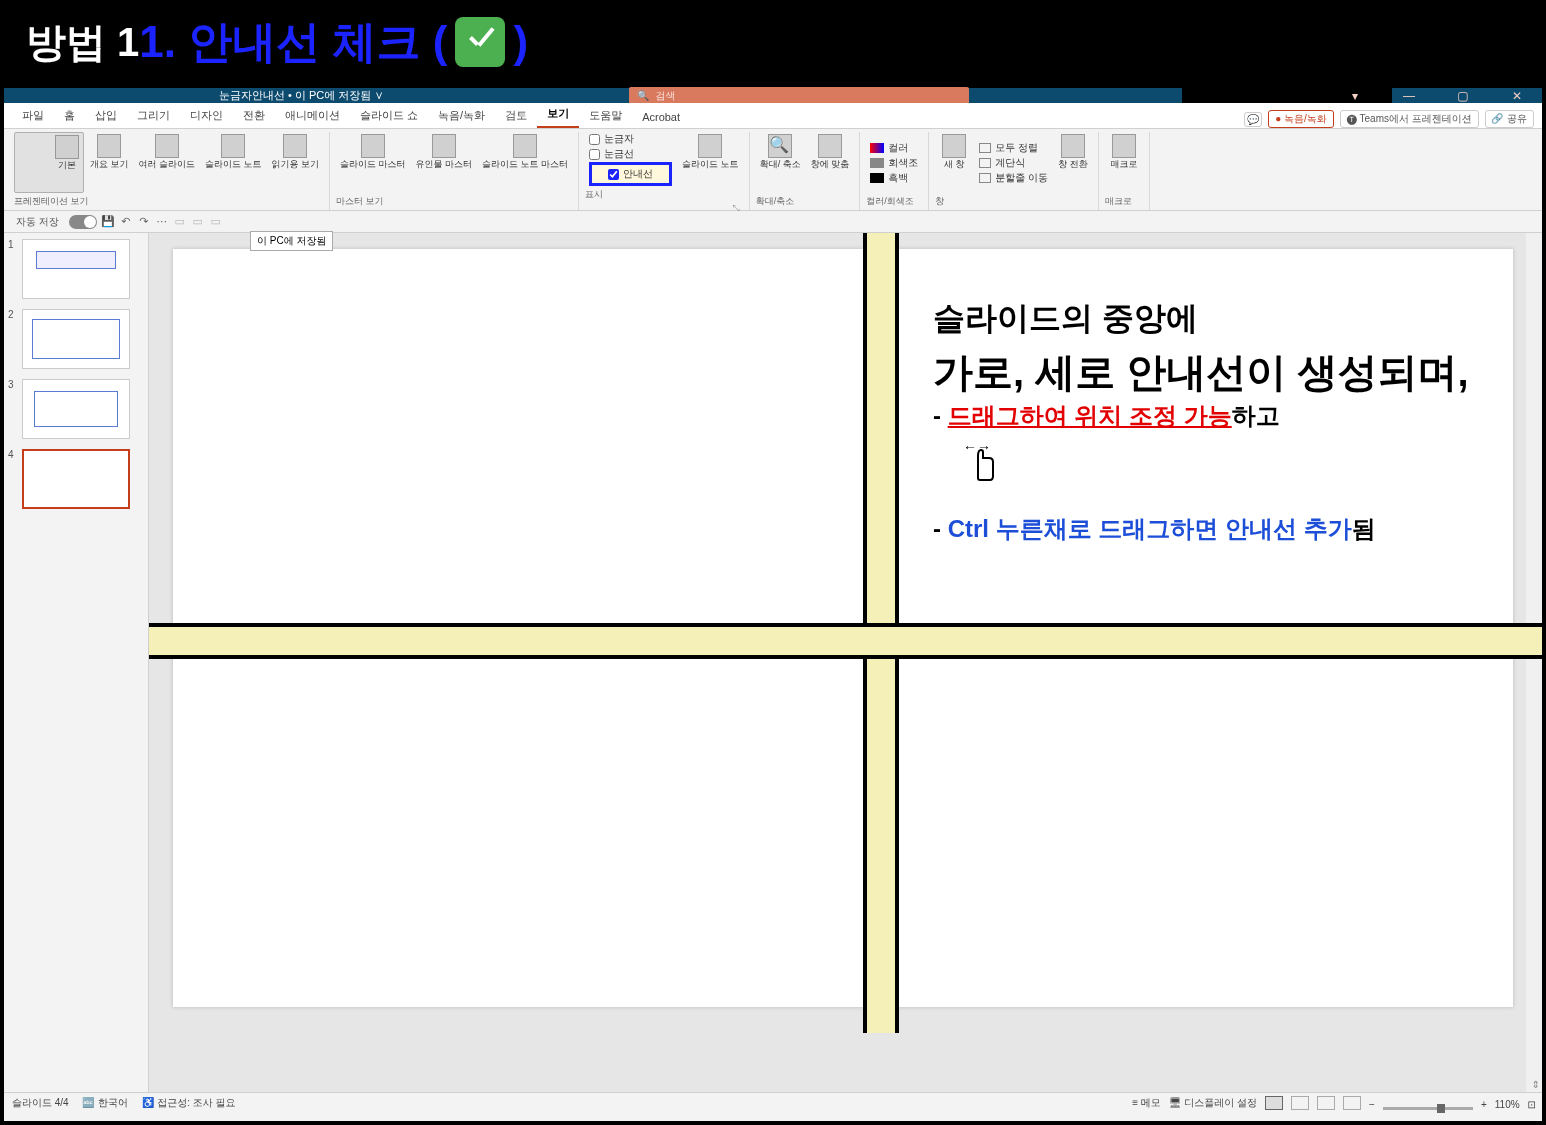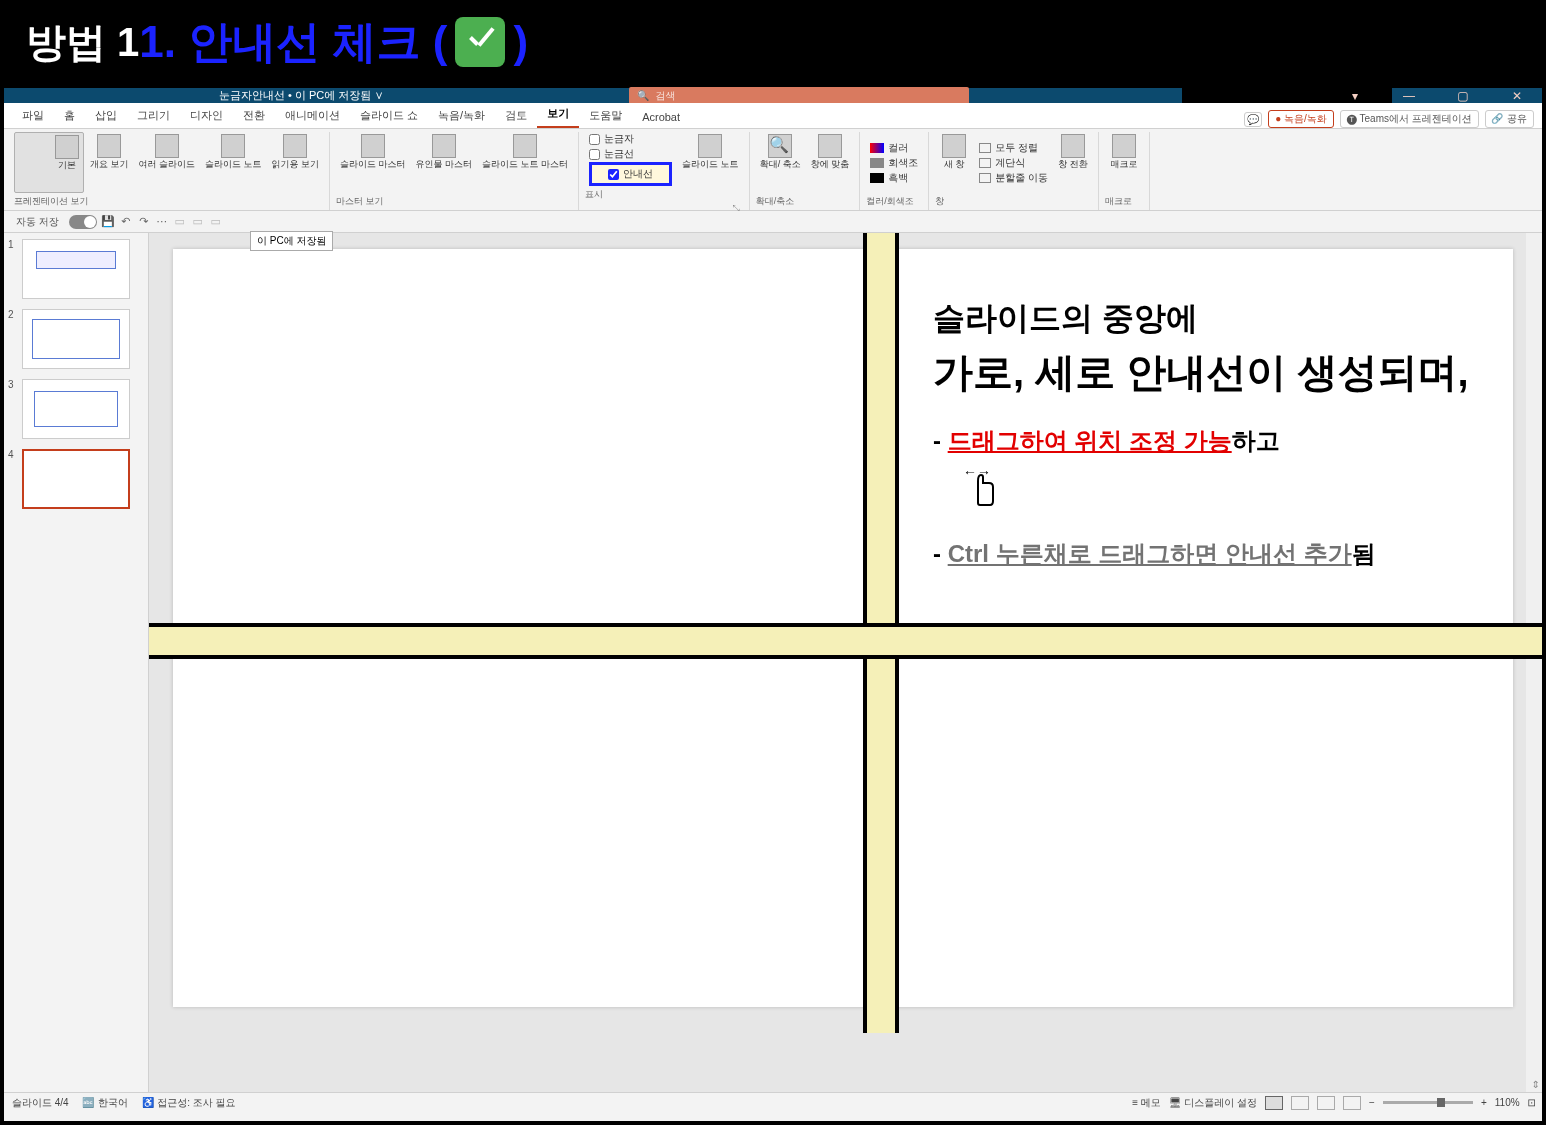--- a/index.html
+++ b/index.html
@@ -77,33 +77,33 @@
 .slide { position: absolute; left: 24px; top: 16px; width: 1340px; height: 758px; background: #fff; box-shadow: 0 0 4px rgba(0,0,0,0.2); }
 
 
 .guide-v { position: absolute; left: 714px; top: 0; width: 36px; height: 800px; background: #f5f0b8; border-left: 4px solid #000; border-right: 4px solid #000; z-index: 5; }
 .guide-h { position: absolute; left: 0; top: 390px; width: 100%; height: 36px; background: #f5f0b8; border-top: 4px solid #000; border-bottom: 4px solid #000; z-index: 5; }
 
 
 .slide-text { position: absolute; left: 760px; top: 48px; z-index: 10; }
 .slide-text .line1 { font-size: 32px; font-weight: 900; color: #000; }
 .slide-text .line2 { font-size: 40px; font-weight: 900; color: #000; margin-top: 4px; }
-.slide-text .line3 { font-size: 24px; font-weight: 900; color: #000; margin-top: 25px; }
+.slide-text .line3 { font-size: 24px; font-weight: 900; color: #000; margin-top: 0; }
 .slide-text .line3 .red-u { color: #e20000; text-decoration: underline; }
 .slide-text .drag-icon { margin: 6px 0 0 30px; font-size: 26px; }
 .slide-text .line4 { font-size: 24px; font-weight: 900; color: #000; margin-top: 24px; }
-.slide-text .line4 .red-u { color: #737373; text-decoration: underline; }
+.slide-text .line4 .red-u { color: #1d4ed8; }
 
 .canvas-scroll-v { position: absolute; right: 0; top: 0; width: 16px; height: 100%; background: #f0f0f0; }
 .canvas-extras { position: absolute; right: 2px; bottom: 2px; font-size: 10px; color: #888; }
 
 
 .statusbar { height: 20px; background: #f3f3f3; border-top: 1px solid #d0d0d0; display: flex; align-items: center; padding: 0 8px; font-size: 10px; color: #444; position: relative; }
 .statusbar .sb-left { display: flex; gap: 14px; align-items: center; }
-.statusbar .sb-right { position: absolute; right: 6px; display: flex; gap: 8px; align-items: center; }
+.statusbar .sb-right { position: absolute; right: 6px; display: flex; gap: 8px; align-items: flex-end; }
 .view-btn { width: 18px; height: 14px; border: 1px solid #aaa; cursor: pointer; }
 .view-btn.active { background: #ddd; border-color: #666; }
 .zoom-slider { width: 90px; height: 3px; background: #aaa; position: relative; }
 .zoom-slider::after { content: ""; position: absolute; left: 60%; top: -3px; width: 8px; height: 9px; background: #666; }
 </style>
 </head>
 <body>
 
 <div class="outer-frame">
   <div class="top-black">

